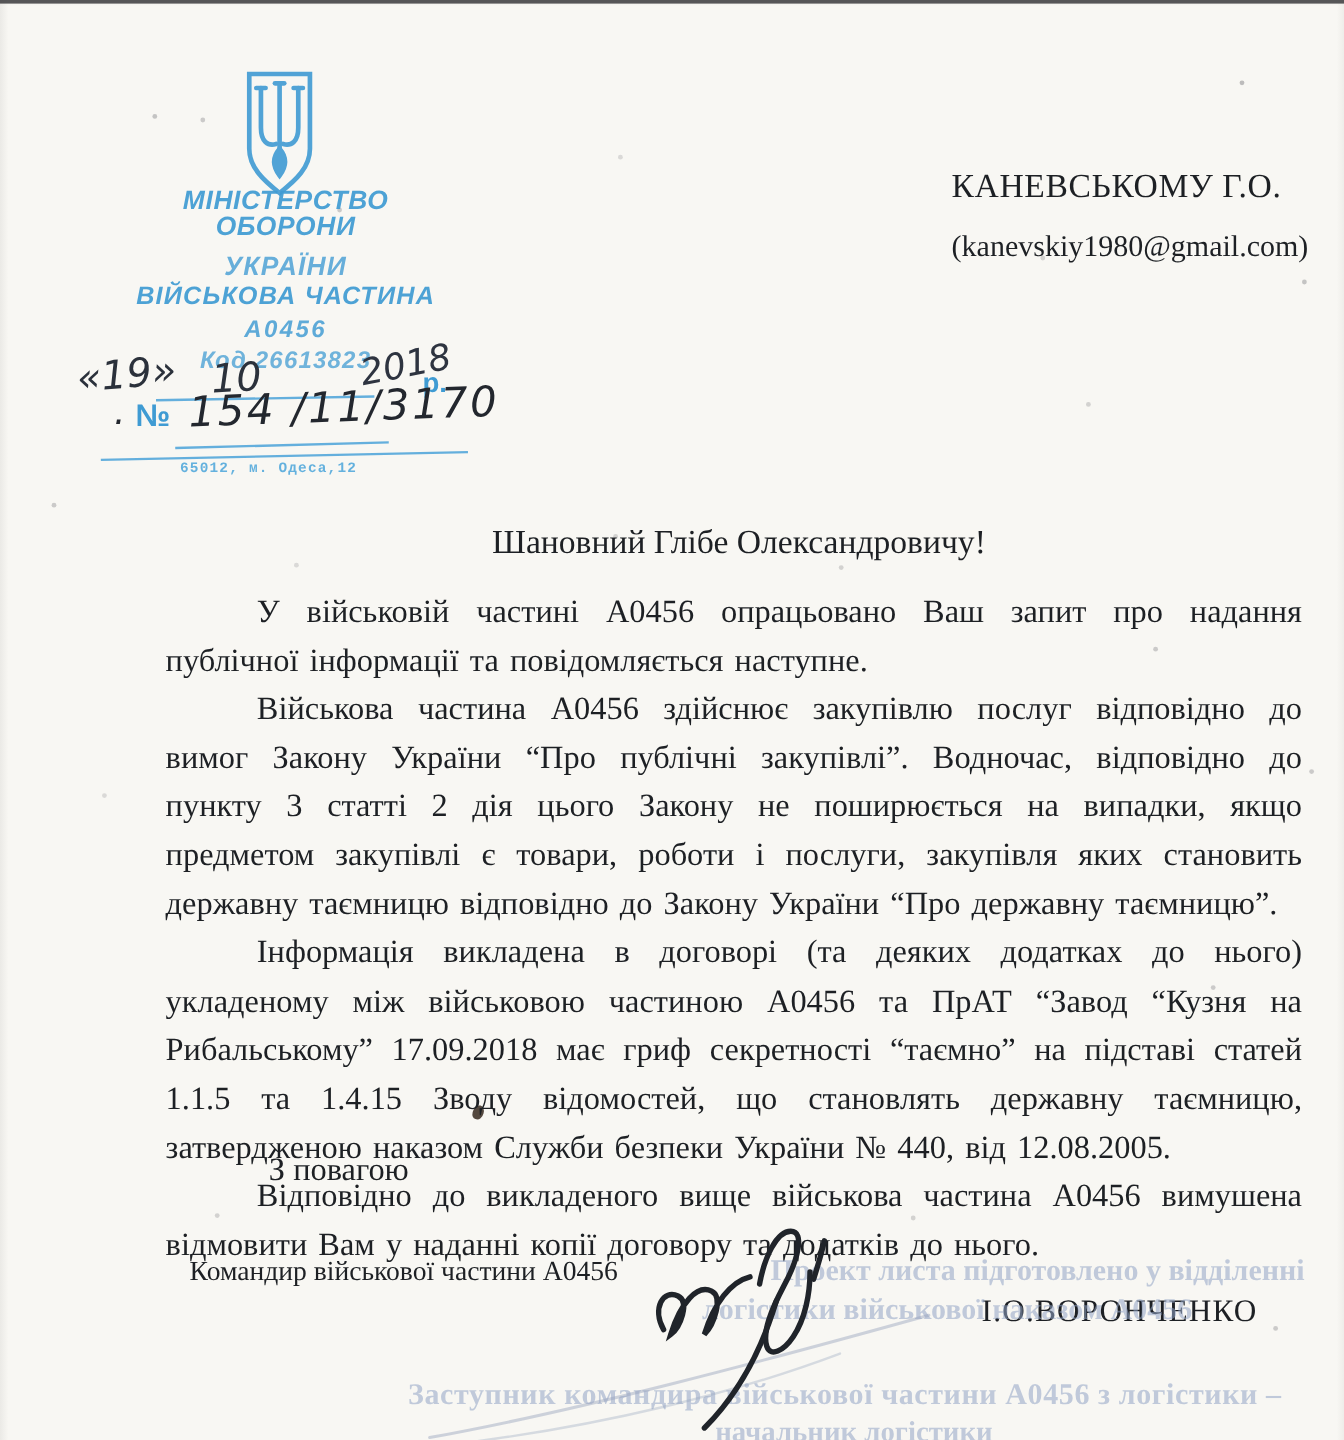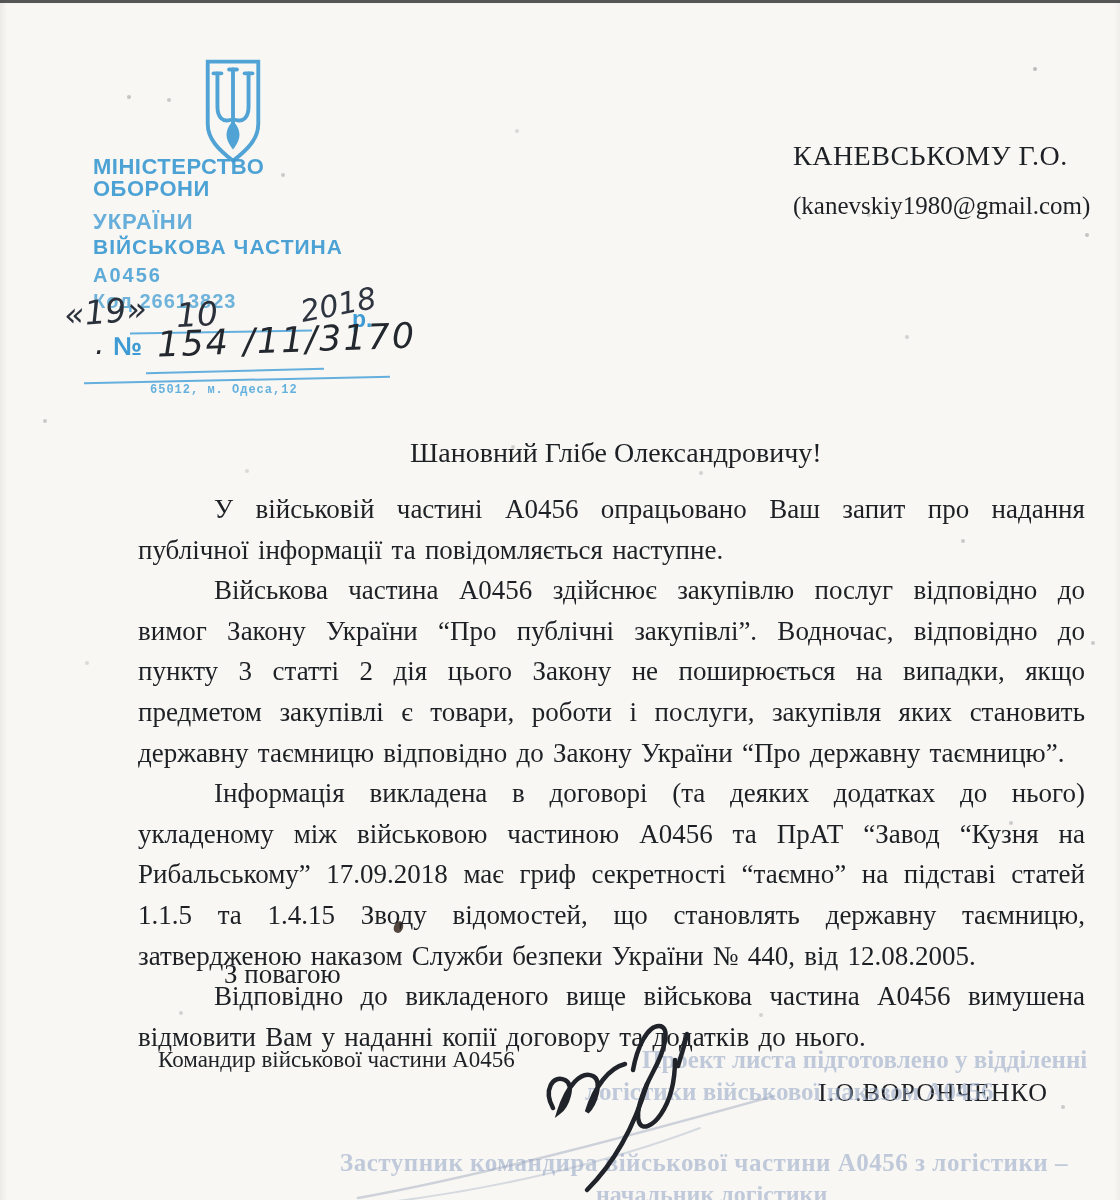--- a/index.html
+++ b/index.html
@@ -10,21 +10,21 @@
       linear-gradient(270deg, rgba(60,60,60,.05), rgba(0,0,0,0) 6px),
       linear-gradient(180deg, rgba(60,60,60,.05), rgba(0,0,0,0) 5px),
       #f8f7f3;
     font-family:"Liberation Serif", serif;color:#1d2024;
   }
   .abs{position:absolute;}
   
   .scan-edge-top{left:0;top:0;width:1120px;height:3px;background:#3b3b3d;opacity:.85;}
   
   .stamp{color:#3f9bd3;font-family:"Liberation Sans", sans-serif;font-weight:bold;opacity:.92;}
-  .stamp-text{left:93px;top:156px;width:290px;line-height:1;}
+  .stamp-text{left:93px;top:156px;width:290px;text-align:center;line-height:1;font-style:italic;}
   .stamp-text .l1{font-size:22px;letter-spacing:.5px;}
   .stamp-text .l2{font-size:22px;margin-top:11px;letter-spacing:1px;opacity:.85;}
   .stamp-text .l3{font-size:21px;margin-top:3px;letter-spacing:1px;}
   .stamp-text .l4{font-size:20px;margin-top:8px;letter-spacing:2px;opacity:.9;}
   .stamp-text .l5{font-size:20px;margin-top:6px;letter-spacing:1px;opacity:.8;}
   .blue-line{height:0;border-top:2.5px solid #4aa2d8;opacity:.85;}
   .stamp-address{left:150px;top:383px;font-size:12px;letter-spacing:1px;color:#55aadc;
     font-family:Liberation Mono, monospace;font-weight:bold;opacity:.9;}
   .stamp-rp{color:#3f9bd3;font-family:"Liberation Sans", sans-serif;font-weight:bold;font-size:23px;}
   .stamp-no{color:#3f9bd3;font-family:"Liberation Sans", sans-serif;font-weight:bold;font-size:26px;}

